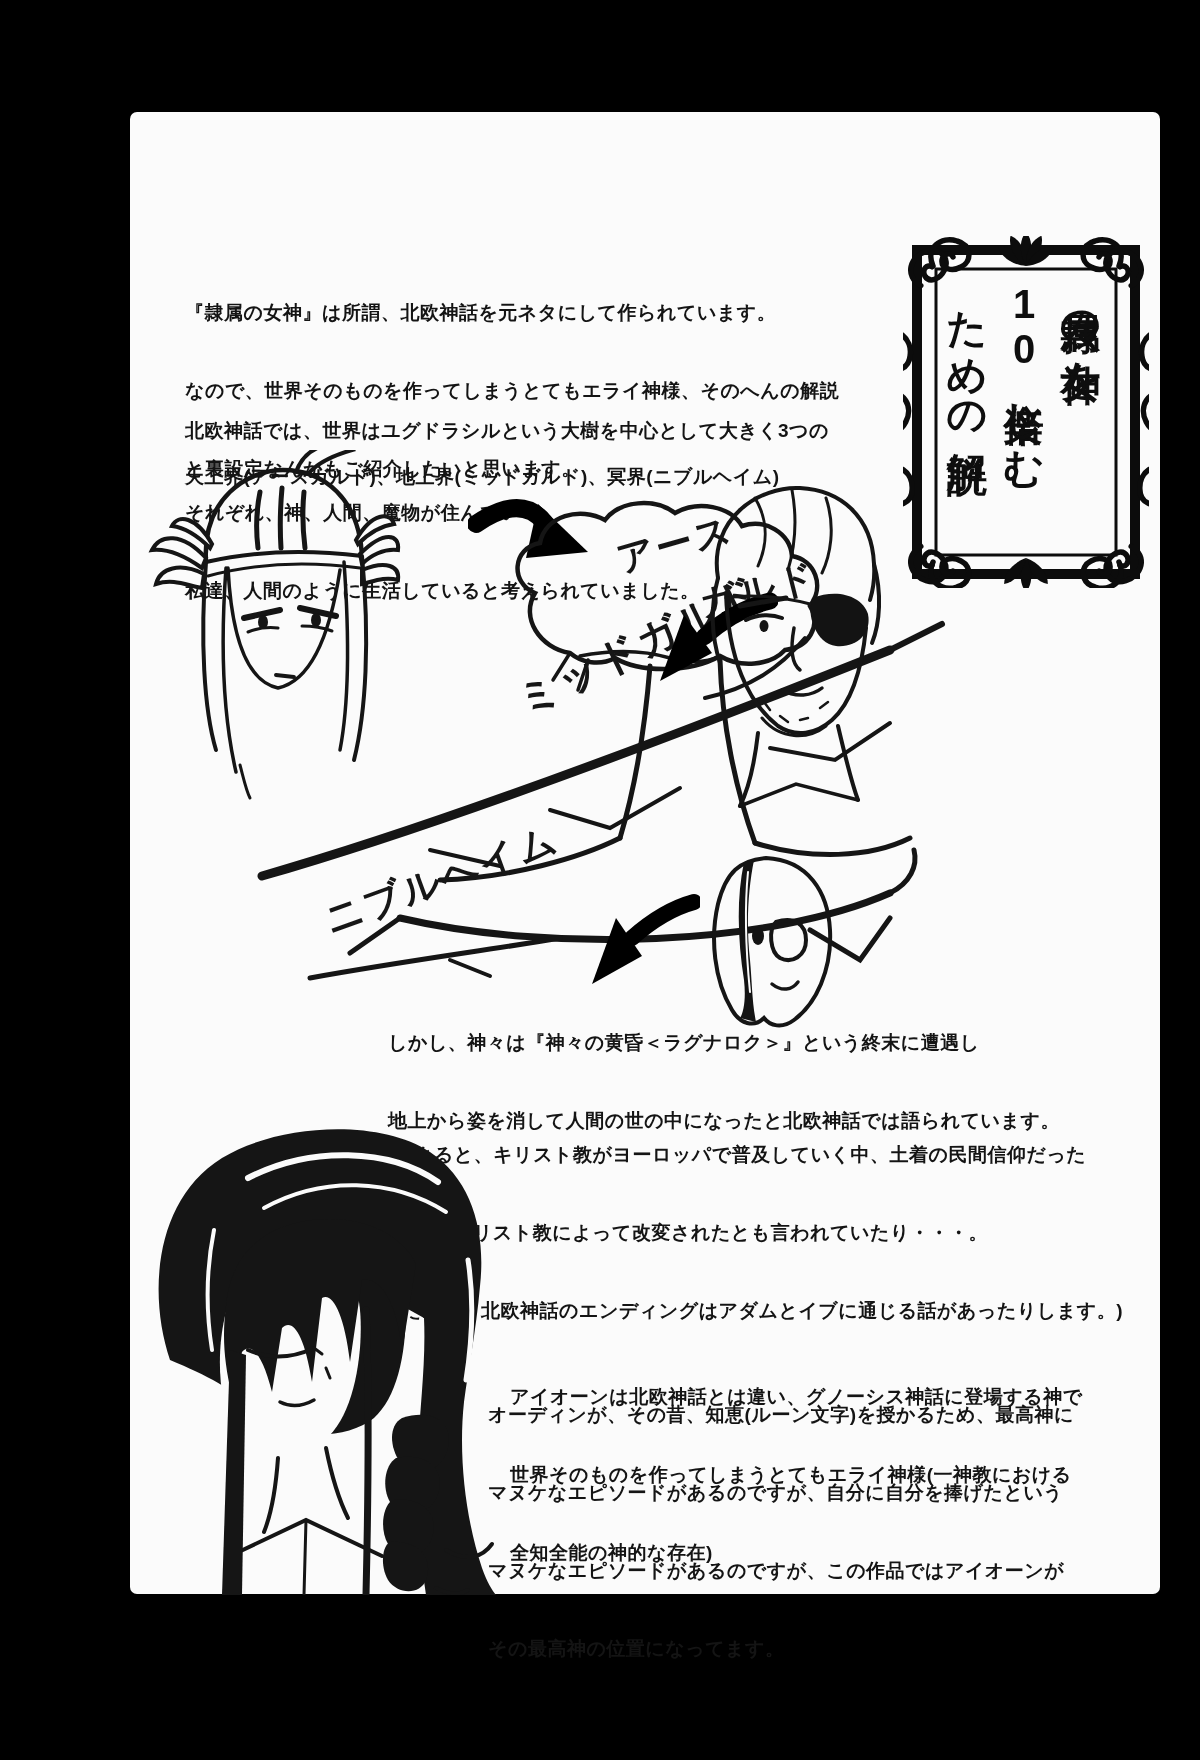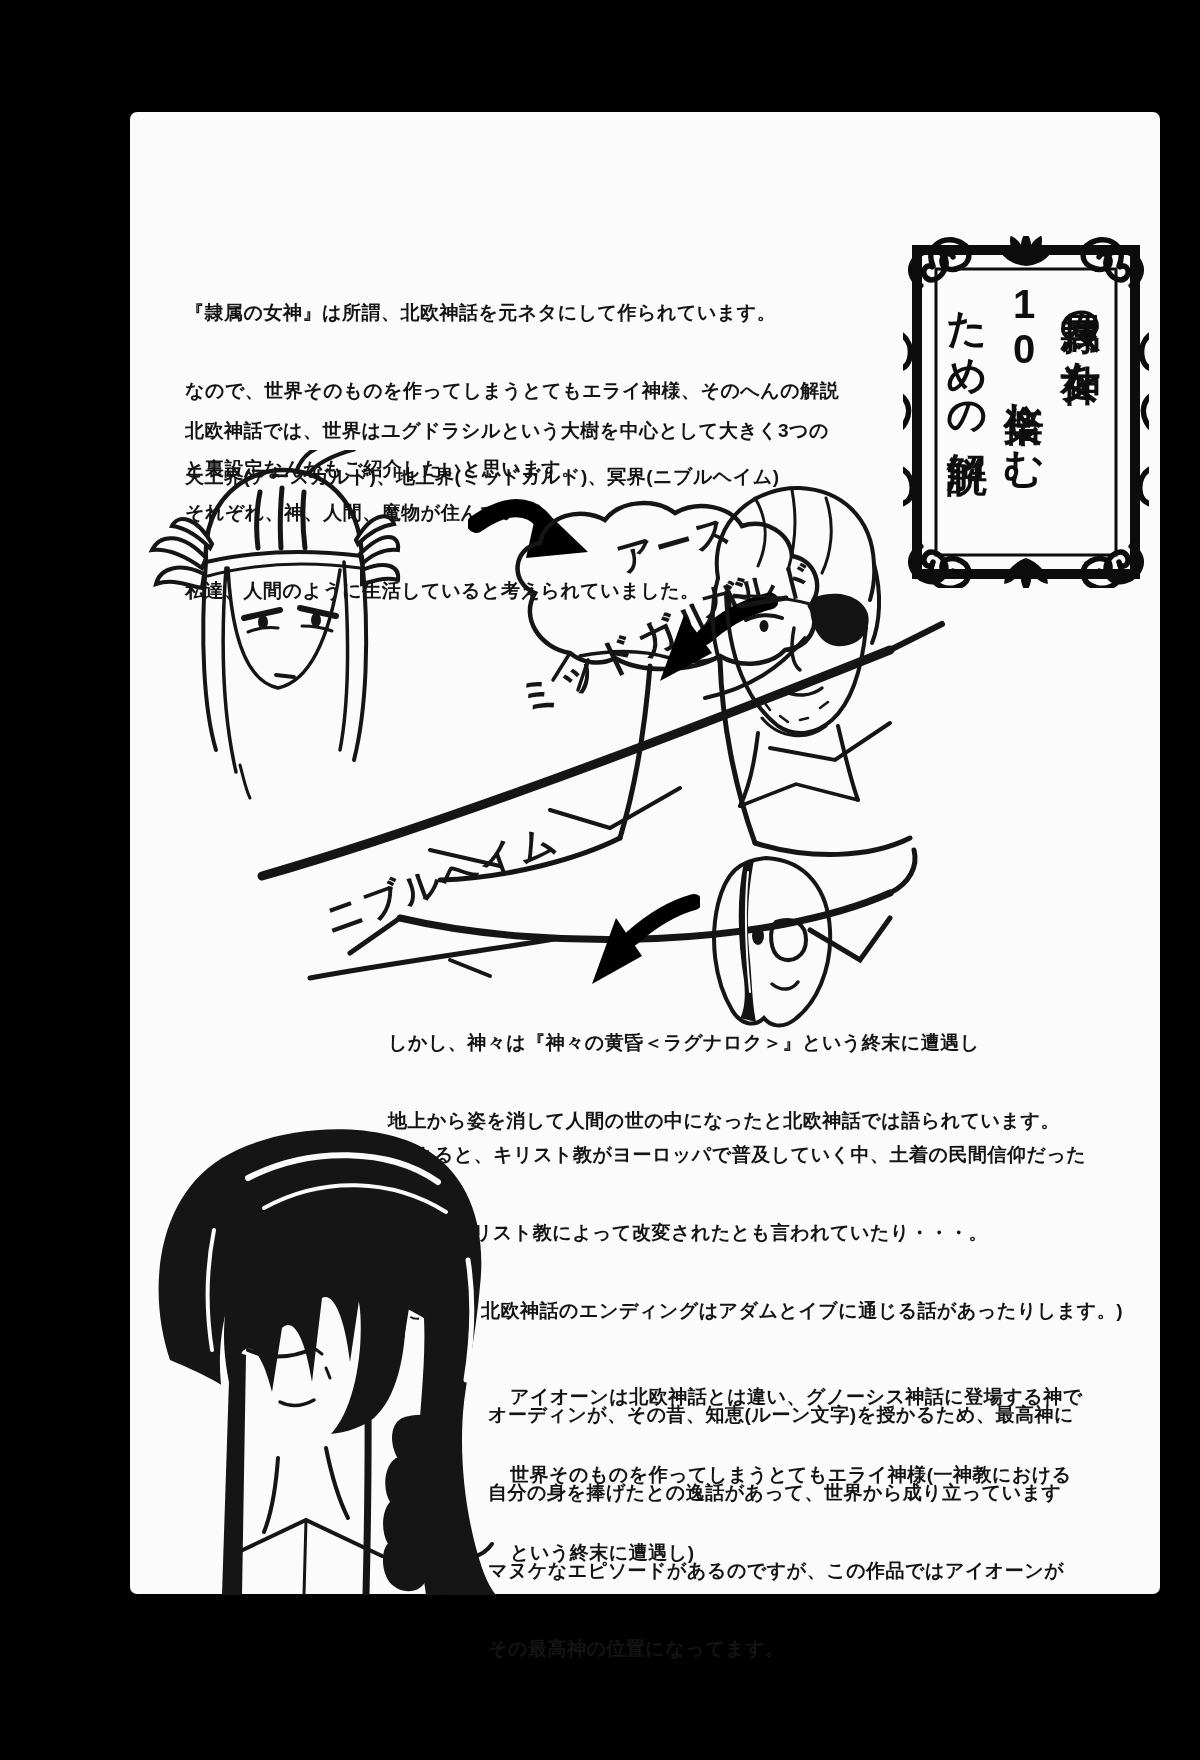--- a/index.html
+++ b/index.html
@@ -51,26 +51,26 @@
 
  <div class="txt" style="left:355px;top:1090px">
    <div>一説によると、キリスト教がヨーロッパで普及していく中、土着の民間信仰だった</div>
    <div>北欧神話がキリスト教によって改変されたとも言われていたり・・・。</div>
    <div>(そのためか、北欧神話のエンディングはアダムとイブに通じる話があったりします。)</div>
  </div>
 
  <div class="txt" style="left:510px;top:1332px">
    <div>アイオーンは北欧神話とは違い、グノーシス神話に登場する神で</div>
    <div>世界そのものを作ってしまうとてもエライ神様(一神教における</div>
-   <div>という終末に遭遇し)</div>
+   <div>全知全能の神的な存在)</div>
  </div>
 
  <div class="txt" style="left:488px;top:1350px">
    <div>オーディンが、その昔、知恵(ルーン文字)を授かるため、最高神に</div>
-   <div>自分の身を捧げたとの逸話があって、世界から成り立っています</div>
+   <div>マヌケなエピソードがあるのですが、自分に自分を捧げたという</div>
    <div>マヌケなエピソードがあるのですが、この作品ではアイオーンが</div>
    <div>その最高神の位置になってます。</div>
  </div>
 
  <div id="title-frame">
   <svg width="246" height="352" viewBox="0 0 246 352">
     <defs>
       <path id="curl" d="M0,24 C-8,6 8,-6 24,-1 C38,3 40,19 28,25 C19,30 8,27 9,18 C10,11 18,10 20,15" fill="none" stroke="#0c0c0c" stroke-width="5.5" stroke-linecap="round"></path>
       <path id="petal" d="M0,0 C-7,-12 -7,-26 0,-34 C7,-26 7,-12 0,0 Z" fill="#0c0c0c"></path>
     </defs>

